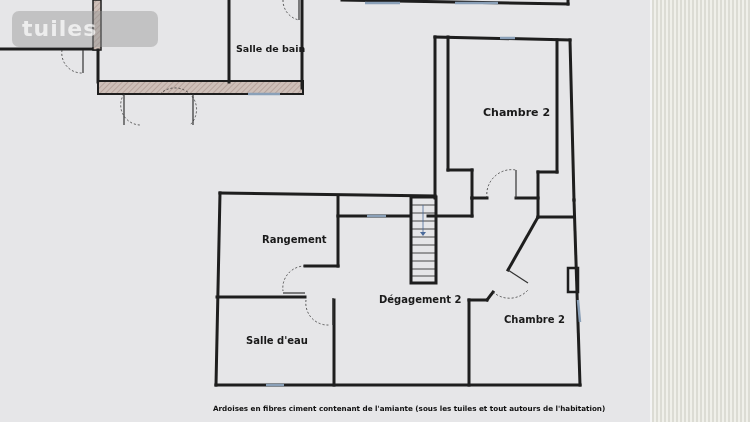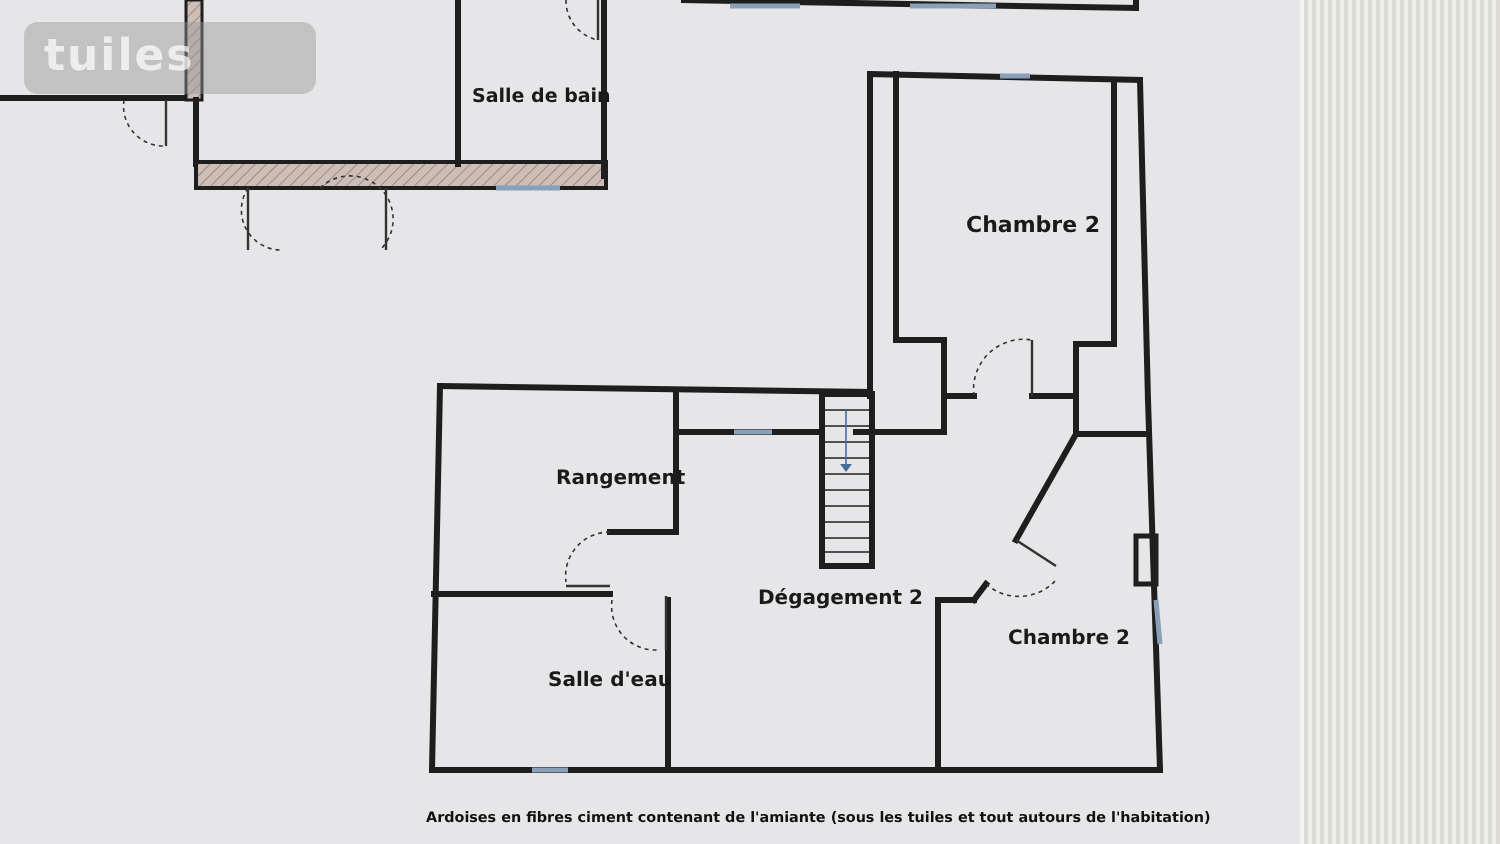--- a/index.html
+++ b/index.html
@@ -122,18 +122,18 @@
     <line x1="283" y1="293" x2="305" y2="293"></line>
     <line x1="333" y1="298" x2="333" y2="325"></line>
     <line x1="508" y1="270" x2="528" y2="283"></line>
   </g>
 </svg>
 
 <div class="watermark">tuiles</div>
 
 <div class="room-label" style="left:236px;top:43px;font-size:9.5px;">Salle de bain</div>
 <div class="room-label" style="left:483px;top:106px;font-size:11px;">Chambre 2</div>
-<div class="room-label" style="left:252px;top:234px;padding-left:26px;">Rangement</div>
+<div class="room-label" style="left:236px;top:234px;padding-left:26px;">Rangement</div>
 <div class="room-label" style="left:379px;top:294px;">Dégagement 2</div>
-<div class="room-label" style="left:246px;top:335px;margin-left:28px;">Salle d'eau</div>
+<div class="room-label" style="left:246px;top:335px;">Salle d'eau</div>
 <div class="room-label" style="left:504px;top:314px;">Chambre 2</div>
 
 <div class="caption">Ardoises en fibres ciment contenant de l'amiante (sous les tuiles et tout autours de l'habitation)</div>
 
 </body></html>

